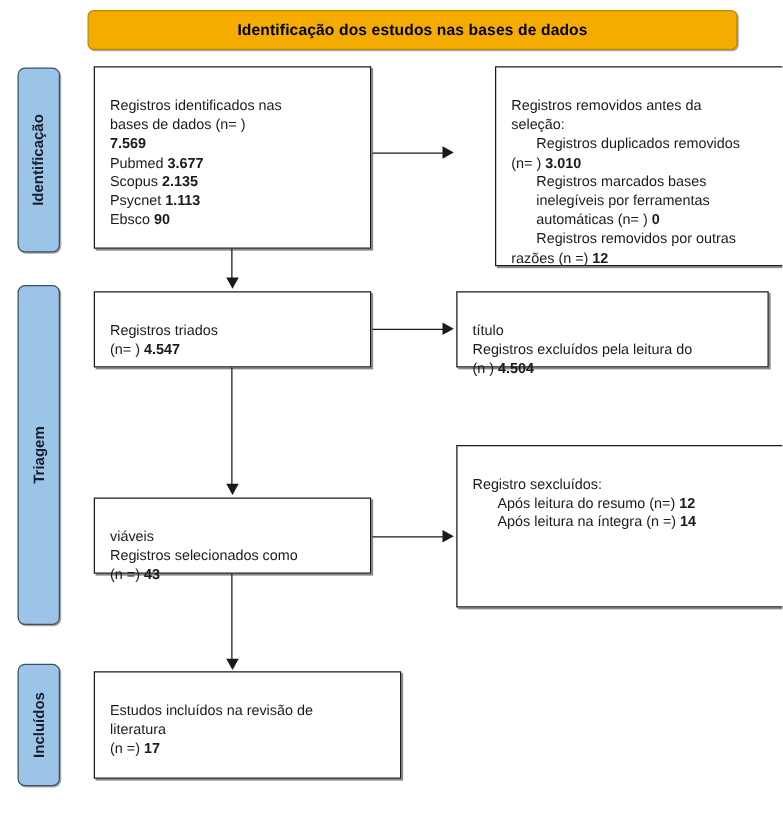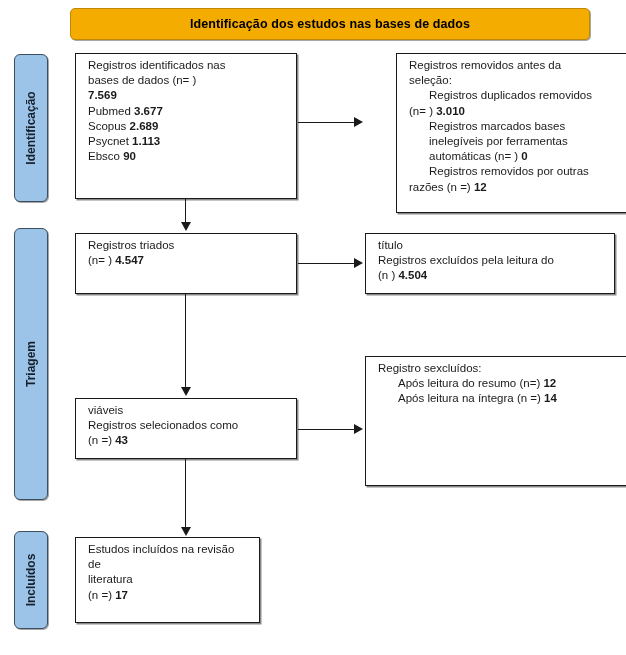--- a/index.html
+++ b/index.html
@@ -65,40 +65,40 @@
   #stage-identificacao { left: 14px; top: 54px;  width: 34px; height: 148px; }
   #stage-triagem       { left: 14px; top: 228px; width: 34px; height: 272px; }
   #stage-incluidos     { left: 14px; top: 531px; width: 34px; height: 98px;  }
 
   
   .box {
     position: absolute;
     background: #ffffff;
     border: 1.6px solid #1a1a1a;
     box-sizing: border-box;
-    padding: 4px 10px 6px 12px;
+    padding: 24px 10px 6px 12px;
     box-shadow: 1.5px 1.5px 0 rgba(40,40,40,0.55);
   }
   .box p {
     margin: 0;
     font-size: 11.5px;
     line-height: 15.2px;
     color: #1a1a1a;
     white-space: pre-wrap;
   }
   .box p b { font-weight: bold; }
   .indent { padding-left: 20px; }
 
   #box-identified   { left: 75px;  top: 53px;  width: 222px; height: 146px; }
   #box-removed      { left: 365px; top: 53px;  width: 250px; height: 160px; margin-left: 31px; }
   #box-screened     { left: 75px;  top: 233px; width: 222px; height: 61px;  }
   #box-excl-title   { left: 365px; top: 233px; width: 250px; height: 61px;  }
   #box-eligible     { left: 75px;  top: 398px; width: 222px; height: 61px;  }
   #box-excl-read    { left: 365px; top: 356px; width: 278px; height: 130px; }
-  #box-included     { left: 75px;  top: 537px; width: 185px; height: 86px;  }
+  #box-included     { left: 75px;  top: 537px; width: 246px; height: 86px;  }
 
   
   .hline {
     position: absolute;
     height: 0;
     border-top: 1.6px solid #1a1a1a;
   }
   .vline {
     position: absolute;
     width: 0;
@@ -152,21 +152,21 @@
   </div>
   <div class="stage" id="stage-incluidos">
     <span class="stage-text">Incluídos</span>
   </div>
 
   <div class="box" id="box-identified">
     <p>Registros identificados nas</p>
     <p>bases de dados (n= )</p>
     <p><b>7.569</b></p>
     <p><span>Pubmed </span><b>3.677</b></p>
-    <p><span>Scopus </span><b>2.689</b></p>
+    <p><span>Scopus </span><b>2.135</b></p>
     <p><span>Psycnet </span><b>1.113</b></p>
     <p><span>Ebsco </span><b>90</b></p>
   </div>
 
   <div class="box" id="box-removed">
     <p>Registros removidos antes da</p>
     <p>seleção:</p>
     <p class="indent">Registros duplicados removidos</p>
     <p><span>(n= ) </span><b>3.010</b></p>
     <p class="indent">Registros marcados bases</p>

